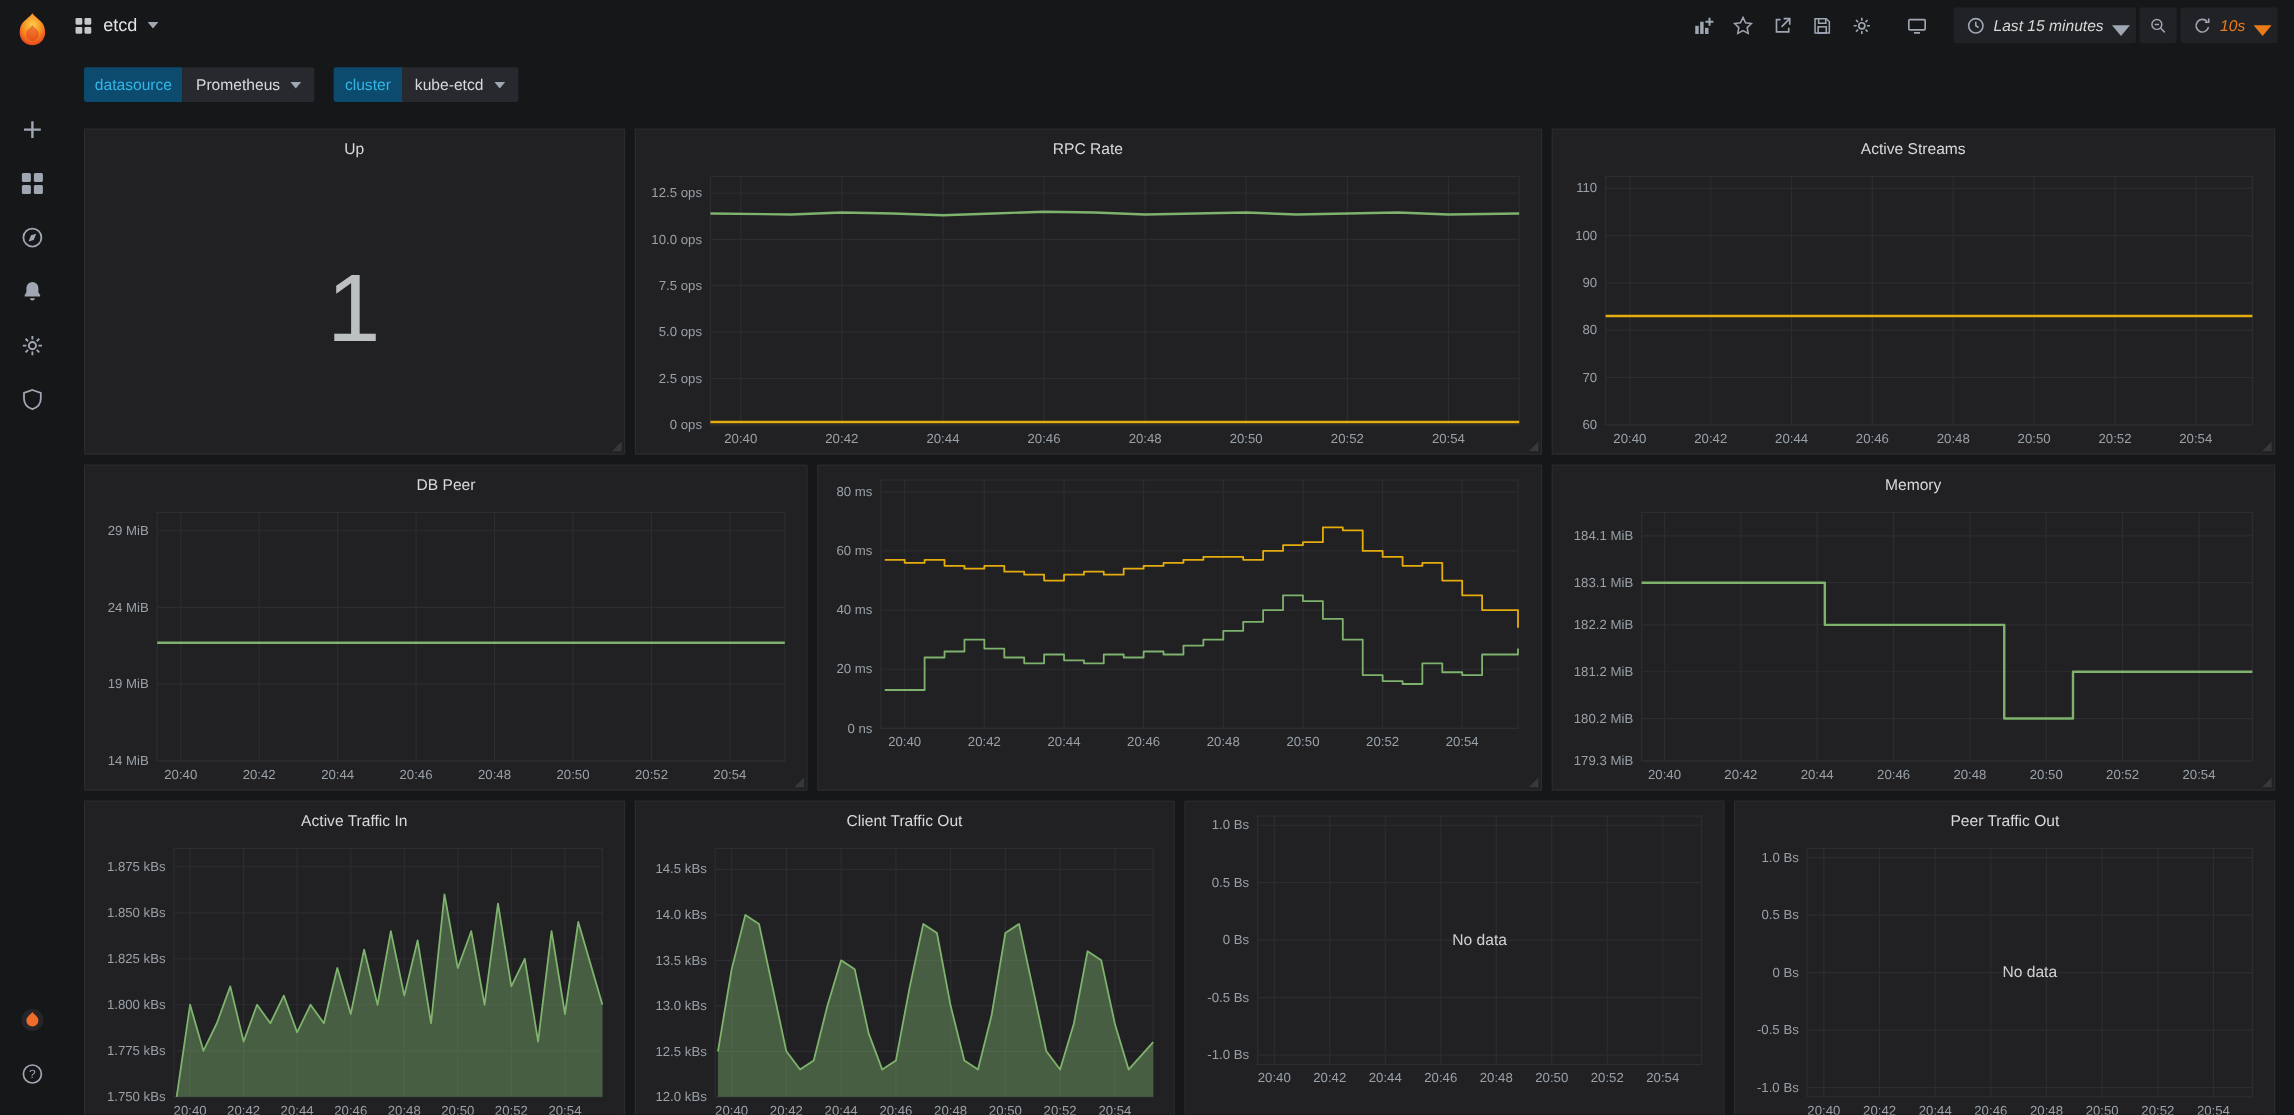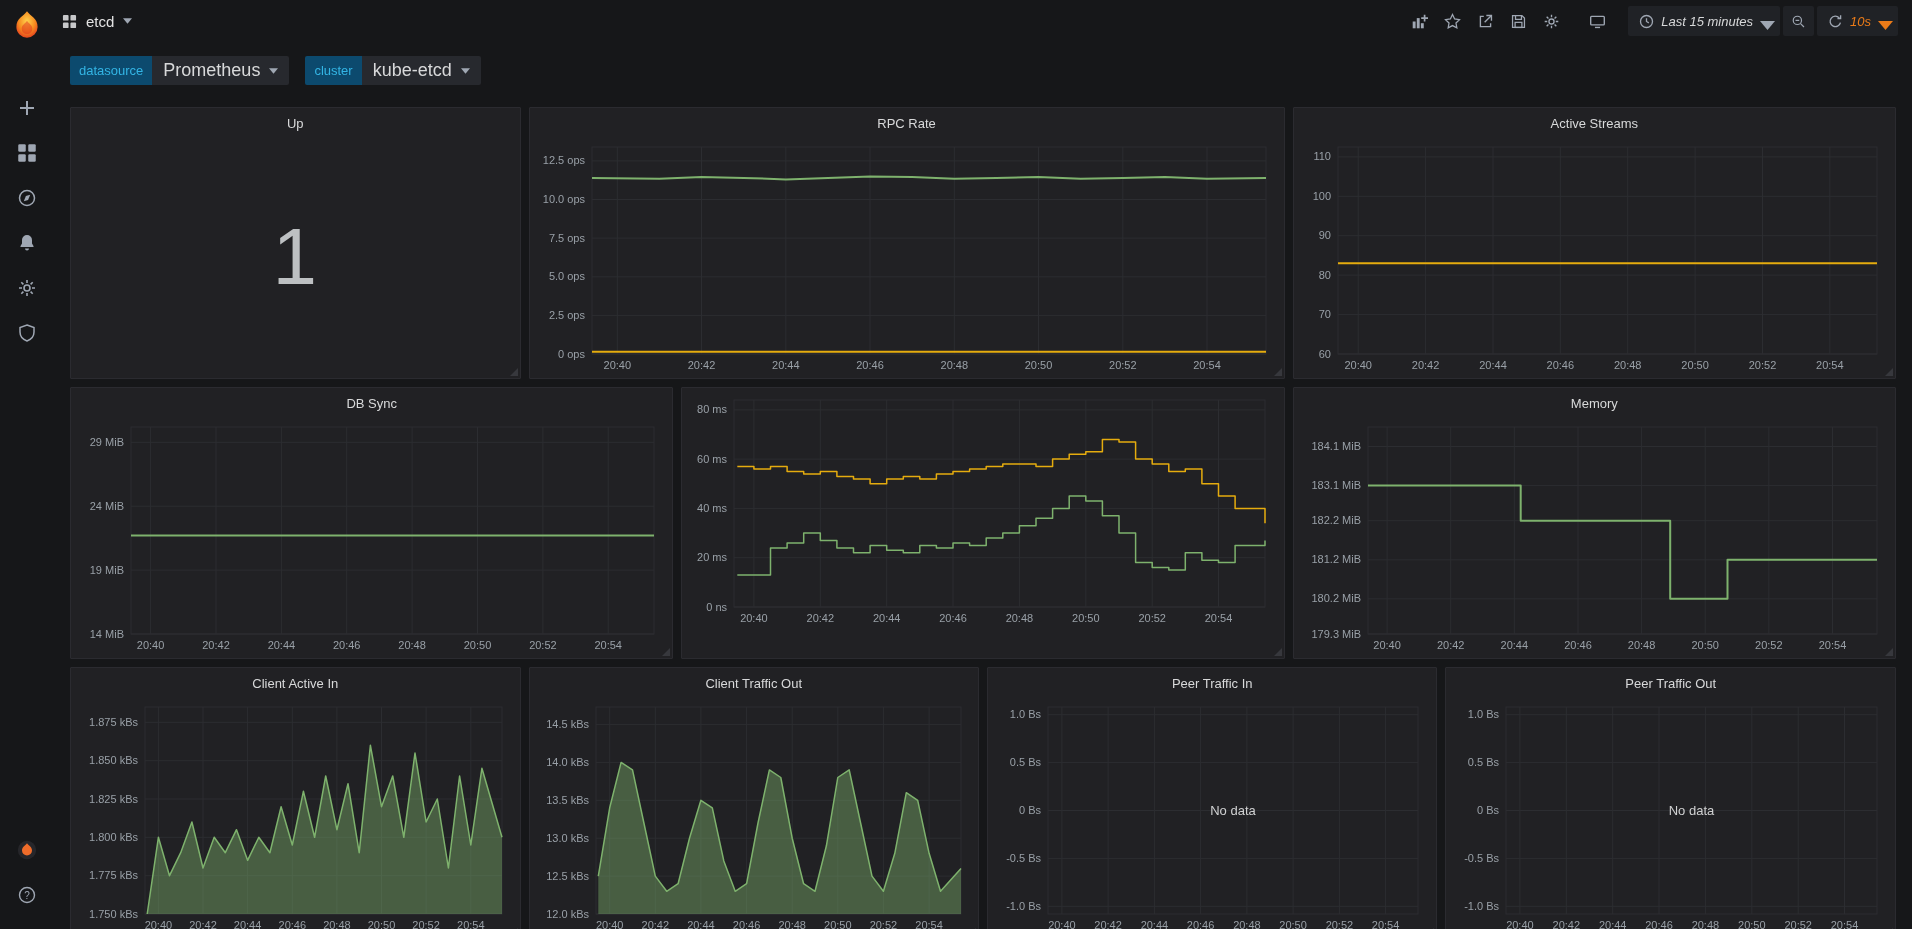--- a/index.html
+++ b/index.html
@@ -36,21 +36,21 @@
   .chip.refresh-chip .interval { color:#eb7b18; font-weight:500; }
   .clock-ico { color:#9fa7b3; }
   .refresh-ico { color:#9fa7b3; }
 
   
   .submenu { flex:none; display:flex; gap:16px; padding:14px 16px 10px; }
   .var-group { display:flex; cursor:pointer; }
   .var-label { background:#0c4a6e; color:#33b5e5; padding:0 9px; height:29px; line-height:29px;
     font-size:13px; font-weight:500; border-radius:2px 0 0 2px; }
   .var-value { background:#27292e; color:#d8d9da; padding:12px 11px; height:29px;
-    font-size:18px; display:flex; align-items:center; gap:9px; border-radius:0 2px 2px 0; }
+    font-size:13px; display:flex; align-items:center; gap:9px; border-radius:0 2px 2px 0; }
 
   
   .dash { flex:1; padding:12px 16px 8px; overflow:hidden; }
   .grid { display:grid; grid-template-columns:repeat(12,1fr); grid-auto-rows:272px; gap:8px; }
   .span3 { grid-column:span 3; } .span4 { grid-column:span 4; } .span5 { grid-column:span 5; }
   .panel { background:#212124; border:1px solid #2b2b30; position:relative;
     display:flex; flex-direction:column; border-radius:1px; }
   .panel::after { content:""; position:absolute; right:2px; bottom:2px; width:0; height:0;
     border-left:8px solid transparent; border-bottom:8px solid #37383d; }
   .panel-title { height:27px; flex:none; text-align:center; font-size:13px; font-weight:500;
@@ -352,21 +352,21 @@
                   <text class="tk tx" x="464.5" y="232">20:52</text>
                   <line class="gl" x1="531.8" x2="531.8" y1="10" y2="217"></line>
                   <text class="tk tx" x="531.8" y="232">20:54</text>
                   <rect class="gl" x="40" y="10" width="539" height="207" fill="none"></rect>
                   <polyline points="40.0,126.3 579.0,126.3" fill="none" stroke="#e5ac0e" stroke-width="2" stroke-linejoin="round"></polyline>
                 </svg></div>
             </div>
         </div>
 
         <div class="panel span4">
-          <div class="panel-title">DB Sync</div>
+          <div class="panel-title">DB Peer</div>
           <div class="panel-body">
               <div class="chart"><svg width="593" height="239" viewBox="0 0 593 239">
                   <line class="gl" x1="56" x2="579" y1="217.0" y2="217.0"></line>
                   <text class="tk ty" x="49" y="220.5">14 MiB</text>
                   <line class="gl" x1="56" x2="579" y1="153.1" y2="153.1"></line>
                   <text class="tk ty" x="49" y="156.6">19 MiB</text>
                   <line class="gl" x1="56" x2="579" y1="89.2" y2="89.2"></line>
                   <text class="tk ty" x="49" y="92.7">24 MiB</text>
                   <line class="gl" x1="56" x2="579" y1="25.3" y2="25.3"></line>
                   <text class="tk ty" x="49" y="28.8">29 MiB</text>
@@ -460,21 +460,21 @@
                   <text class="tk tx" x="470.8" y="232">20:52</text>
                   <line class="gl" x1="534.5" x2="534.5" y1="10" y2="217"></line>
                   <text class="tk tx" x="534.5" y="232">20:54</text>
                   <rect class="gl" x="70" y="10" width="509" height="207" fill="none"></rect>
                   <polyline points="70.0,68.6 222.7,68.6 222.7,103.7 372.2,103.7 372.2,181.8 429.5,181.8 429.5,142.8 579.0,142.8 579.0,142.8" fill="none" stroke="#7eb26d" stroke-width="2" stroke-linejoin="round"></polyline>
                 </svg></div>
             </div>
         </div>
 
         <div class="panel span3">
-          <div class="panel-title">Client Active In</div>
+          <div class="panel-title">Active Traffic In</div>
           <div class="panel-body">
               <div class="chart"><svg width="441" height="239" viewBox="0 0 441 239">
                   <line class="gl" x1="70" x2="427" y1="217.0" y2="217.0"></line>
                   <text class="tk ty" x="63" y="220.5">1.750 kBs</text>
                   <line class="gl" x1="70" x2="427" y1="178.7" y2="178.7"></line>
                   <text class="tk ty" x="63" y="182.2">1.775 kBs</text>
                   <line class="gl" x1="70" x2="427" y1="140.3" y2="140.3"></line>
                   <text class="tk ty" x="63" y="143.8">1.800 kBs</text>
                   <line class="gl" x1="70" x2="427" y1="102.0" y2="102.0"></line>
                   <text class="tk ty" x="63" y="105.5">1.825 kBs</text>
@@ -538,21 +538,20 @@
                   <line class="gl" x1="395.1" x2="395.1" y1="10" y2="217"></line>
                   <text class="tk tx" x="395.1" y="232">20:54</text>
                   <rect class="gl" x="62" y="10" width="365" height="207" fill="none"></rect>
                   <polygon points="64.3,217.0 64.3,179.1 75.7,110.8 87.1,65.4 98.5,72.9 109.9,126.0 121.3,179.1 132.7,194.3 144.1,186.7 155.5,141.2 166.9,103.3 178.3,110.8 189.8,163.9 201.2,194.3 212.6,186.7 224.0,126.0 235.4,72.9 246.8,80.5 258.2,141.2 269.6,186.7 281.0,194.3 292.4,148.8 303.8,80.5 315.2,72.9 326.6,126.0 338.0,179.1 349.4,194.3 360.8,156.3 372.3,95.7 383.7,103.3 395.1,156.3 406.5,194.3 427.0,171.5 427.0,217.0" fill="#7eb26d" fill-opacity="0.42"></polygon>
                   <polyline points="64.3,179.1 75.7,110.8 87.1,65.4 98.5,72.9 109.9,126.0 121.3,179.1 132.7,194.3 144.1,186.7 155.5,141.2 166.9,103.3 178.3,110.8 189.8,163.9 201.2,194.3 212.6,186.7 224.0,126.0 235.4,72.9 246.8,80.5 258.2,141.2 269.6,186.7 281.0,194.3 292.4,148.8 303.8,80.5 315.2,72.9 326.6,126.0 338.0,179.1 349.4,194.3 360.8,156.3 372.3,95.7 383.7,103.3 395.1,156.3 406.5,194.3 427.0,171.5" fill="none" stroke="#7eb26d" stroke-width="1.5" stroke-linejoin="round"></polyline>
                 </svg></div>
             </div>
         </div>
 
         <div class="panel span3">
-          <div class="panel-title">Peer Traffic In</div>
           <div class="panel-body">
               <div class="chart"><svg width="440" height="239" viewBox="0 0 440 239">
                   <line class="gl" x1="56" x2="426" y1="209.3" y2="209.3"></line>
                   <text class="tk ty" x="49" y="212.8">-1.0 Bs</text>
                   <line class="gl" x1="56" x2="426" y1="161.4" y2="161.4"></line>
                   <text class="tk ty" x="49" y="164.9">-0.5 Bs</text>
                   <line class="gl" x1="56" x2="426" y1="113.5" y2="113.5"></line>
                   <text class="tk ty" x="49" y="117">0 Bs</text>
                   <line class="gl" x1="56" x2="426" y1="65.6" y2="65.6"></line>
                   <text class="tk ty" x="49" y="69.1">0.5 Bs</text>

